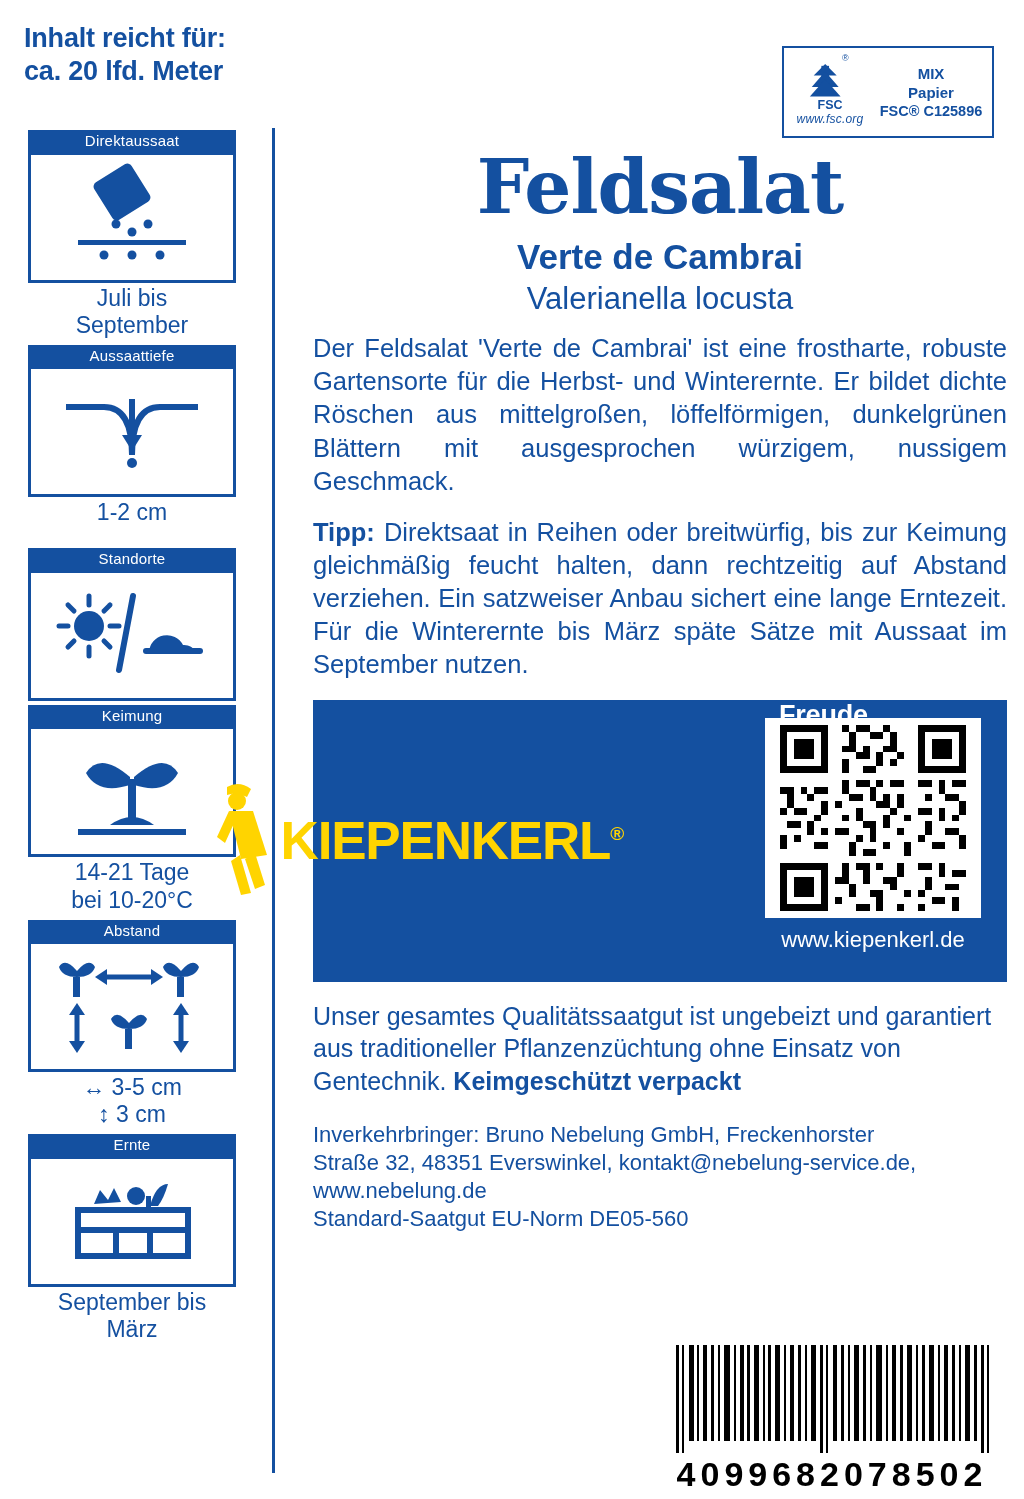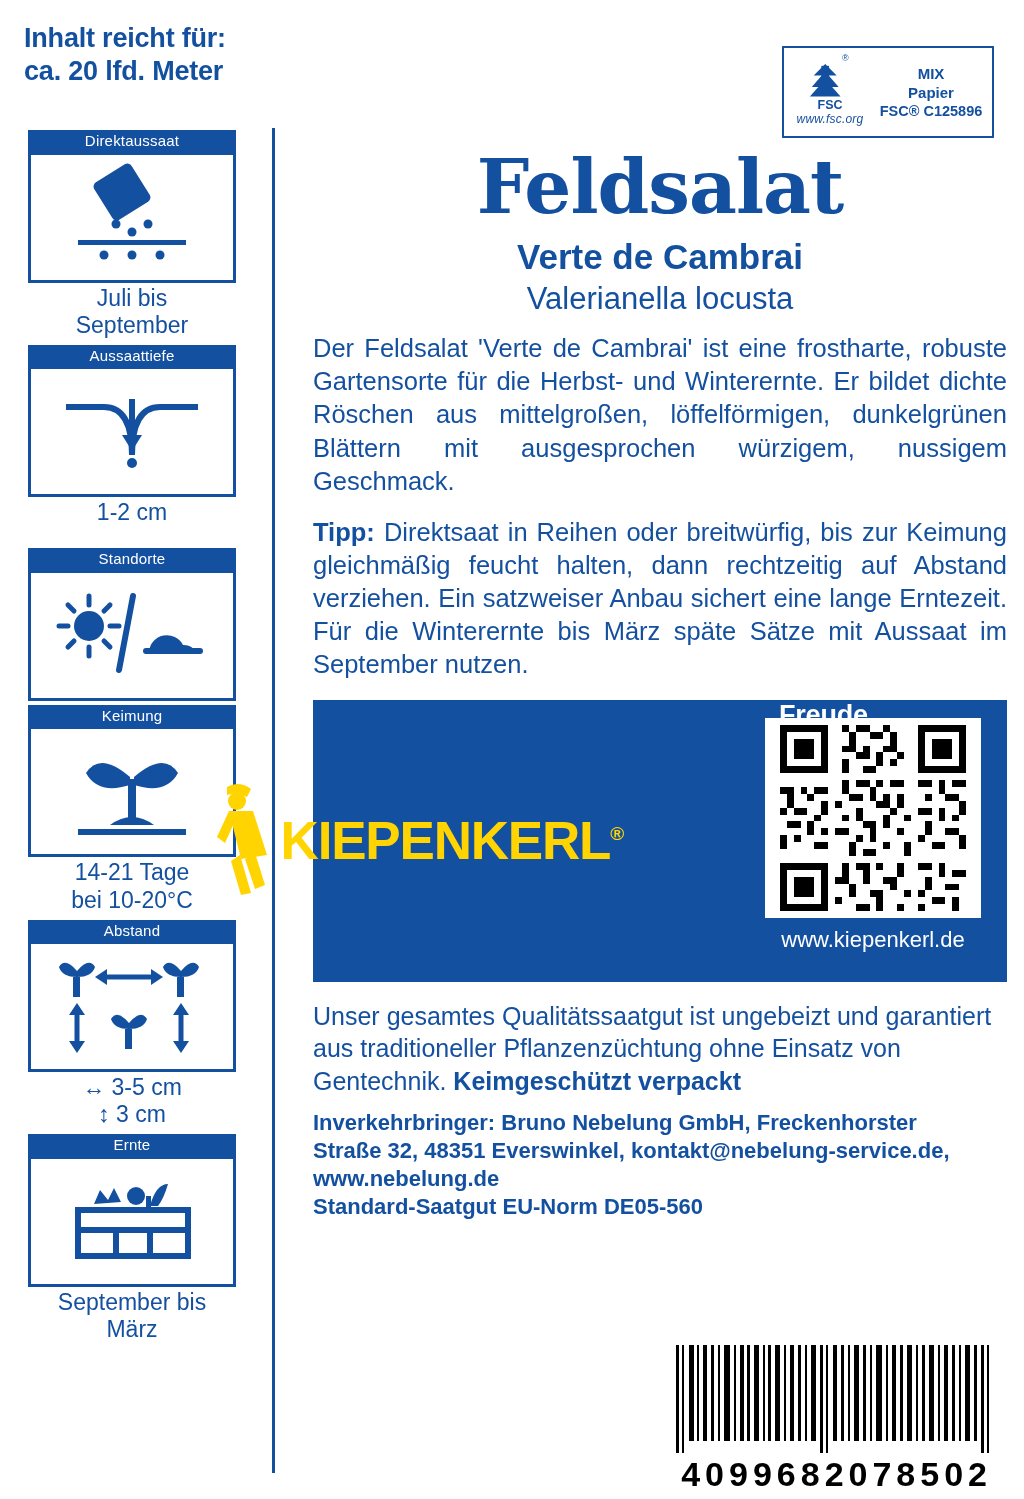--- a/index.html
+++ b/index.html
@@ -237,38 +237,37 @@
     font-size: 25px;
     line-height: 1.3;
     color: #1450a0;
     margin-top: 18px;
   }
   .quality b { font-weight: bold; }
   .legal {
     font-size: 22px;
     line-height: 1.27;
     color: #1450a0;
-    margin-top: 12px;
-    font-weight: bold;
+    margin-top: 24px;
   }
 
   
   .barcode-wrap {
     position: absolute;
     left: 672px;
     top: 1345px;
     width: 320px;
   }
   .bars { height: 108px; width: 320px; display: block; }
   .bar-num {
     font-size: 34px;
     font-weight: bold;
     color: #000;
     letter-spacing: 5px;
-    text-align: right;
+    text-align: center;
     margin-top: 2px;
     font-family: "Liberation Sans", sans-serif;
   }
   svg { display: block; }
 </style>
 </head>
 <body>
 
 <div class="page">
 

